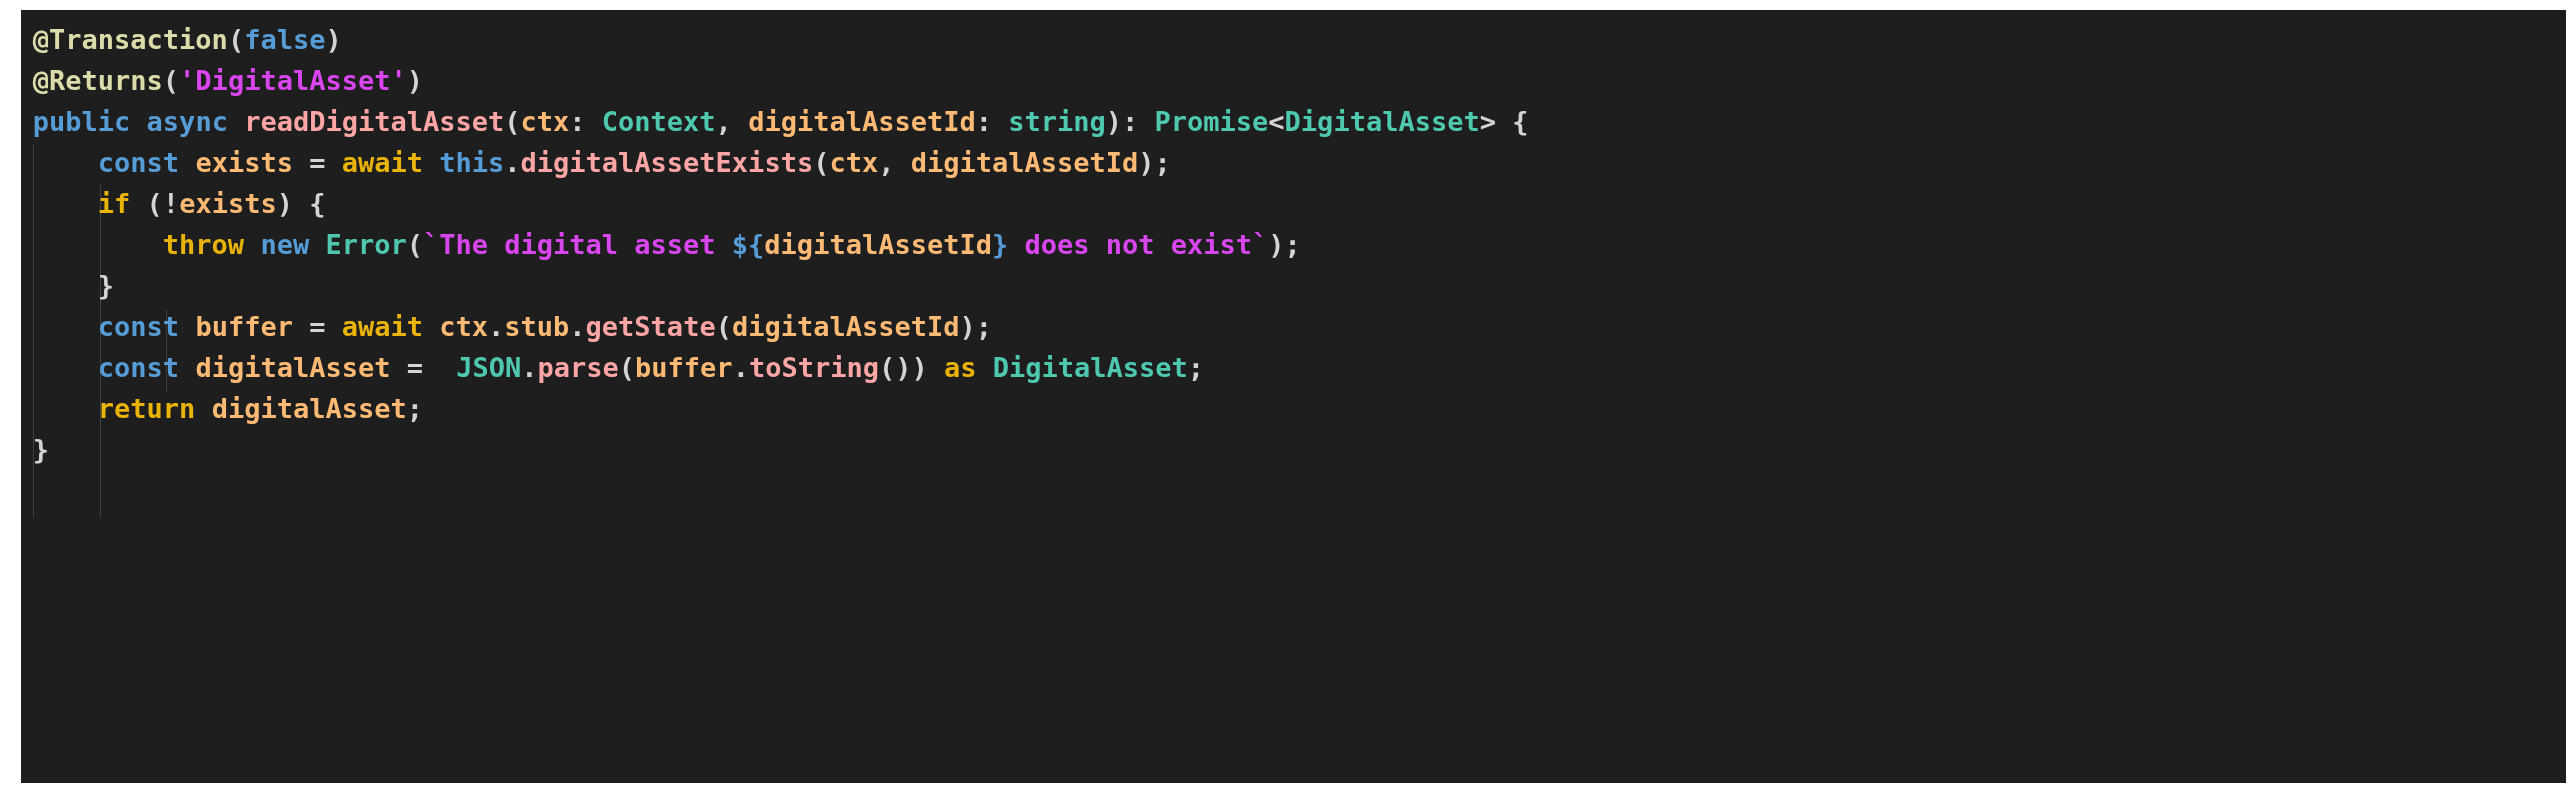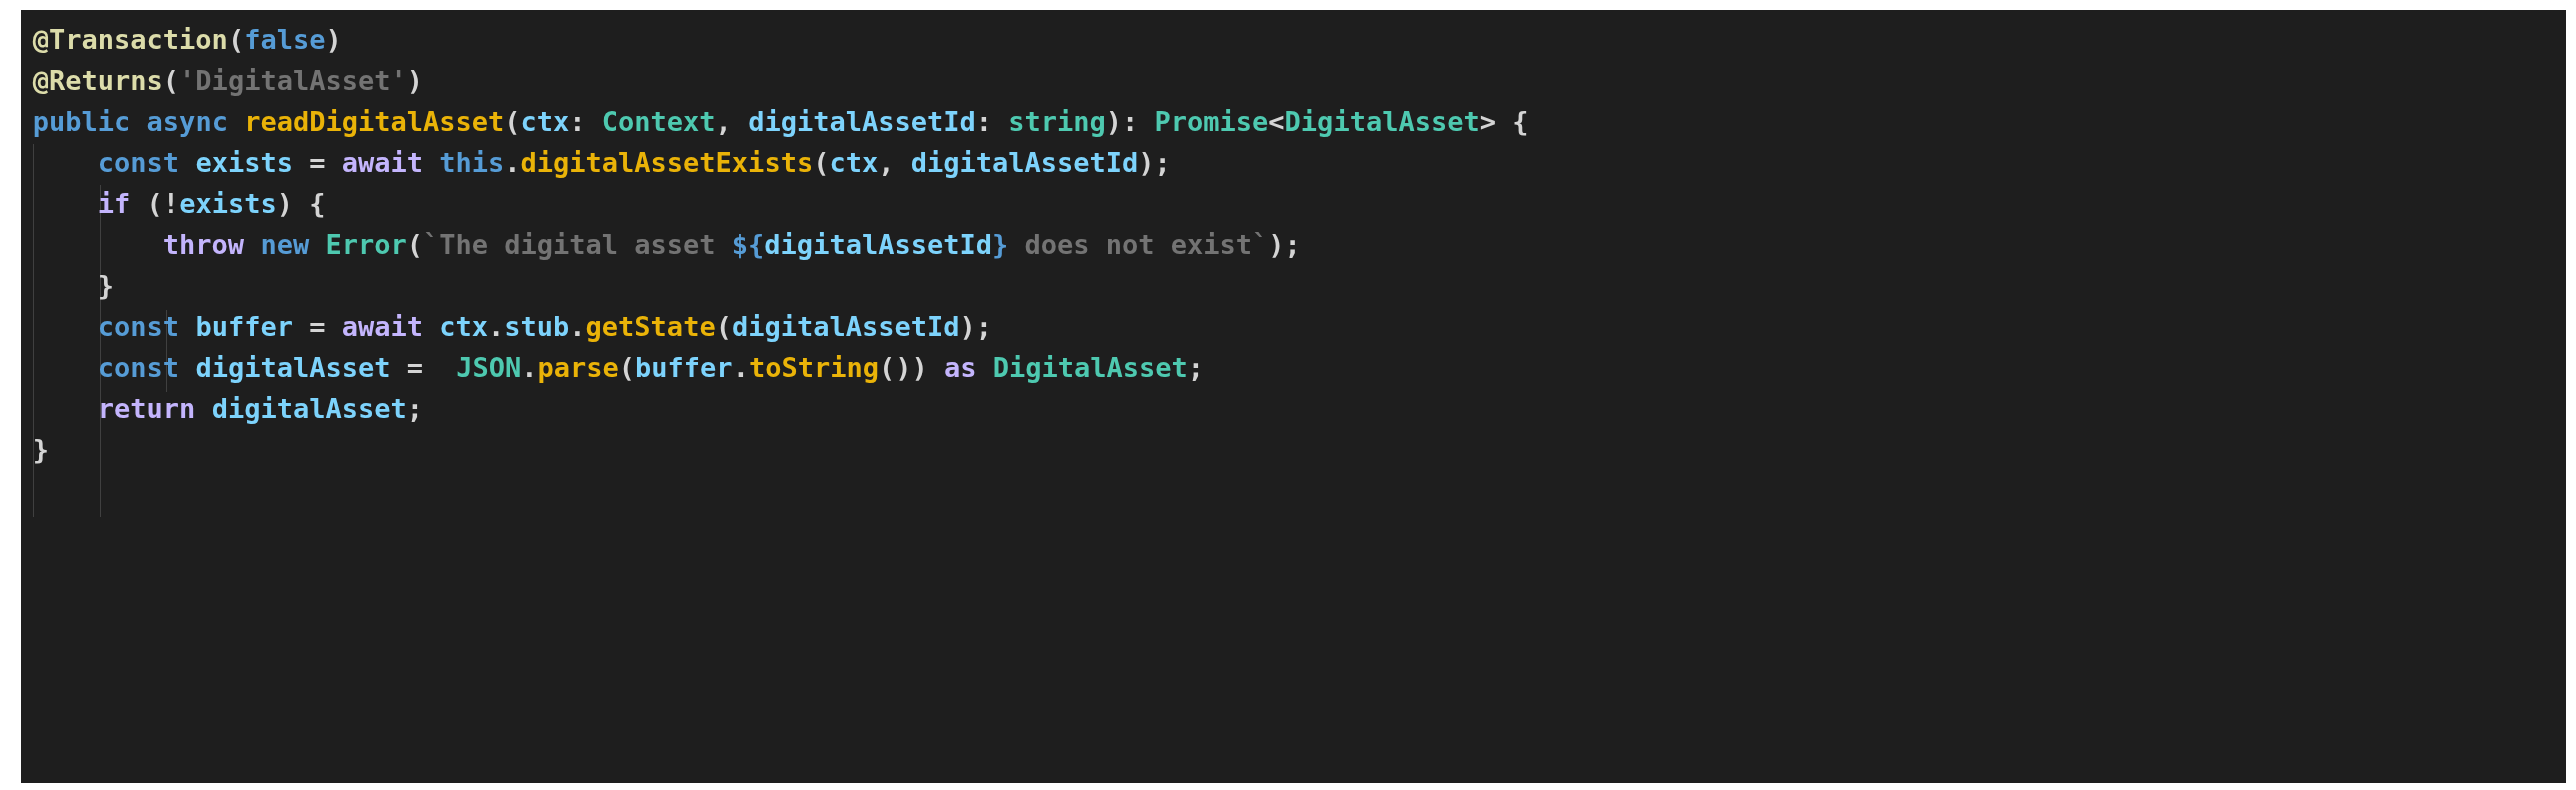--- a/index.html
+++ b/index.html
@@ -49,25 +49,25 @@
   }
   .guide {
     position: absolute;
     width: 1.4px;
     background: #404040;
   }
   
   .tok-default    { color: #d4d4d4; }
   .tok-decorator  { color: #dcdcaa; margin-top: 25px; }
   .tok-keyword    { color: #569cd6; }
-  .tok-control    { color: #c4b5fd; }
+  .tok-control    { color: #eab308; }
   .tok-type       { color: #4ec9b0; text-align: center; }
-  .tok-variable   { color: #7dd3fc; }
-  .tok-function   { color: #eab308; }
-  .tok-string     { color: #737373; }
+  .tok-variable   { color: #fdba74; }
+  .tok-function   { color: #fca5a5; }
+  .tok-string     { color: #d946ef; }
   .tok-punct      { color: #d4d4d4; }
   .tok-operator   { color: #d4d4d4; }
   .tok-template-punct { color: #569cd6; }
   .tok-object     { color: #4ec9b0; margin-left: 17px; }
 </style>
 </head>
 <body>
 
 <div id="editor-root">
   <div class="code-surface">

